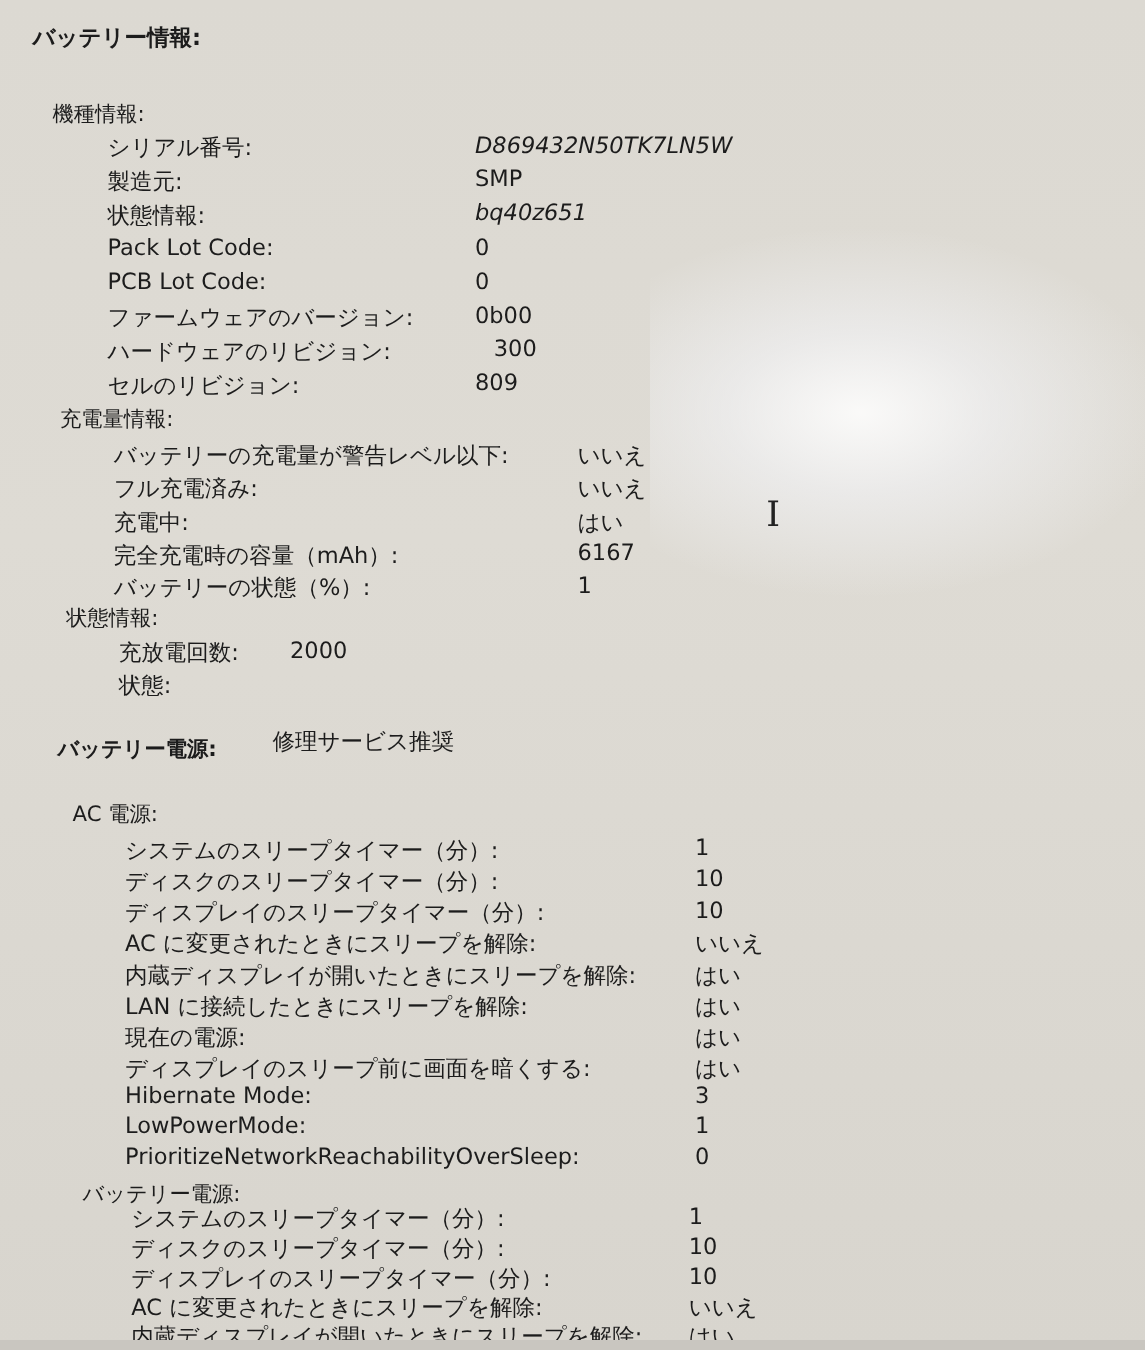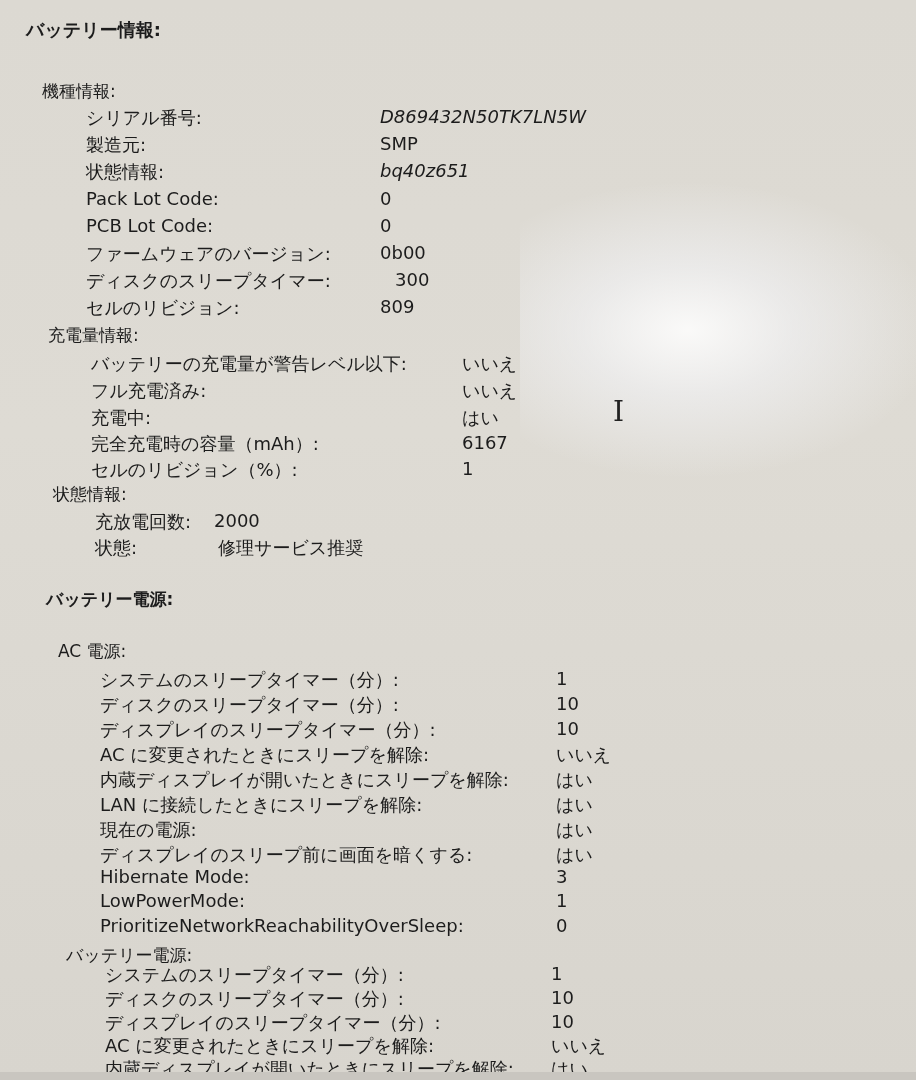--- a/index.html
+++ b/index.html
@@ -53,21 +53,21 @@
     </div>
   <div class="row" style="left:86px;top:215px;">
       <span class="lbl">PCB Lot Code:</span>
       <span class="val" style="left:294px;">0</span>
     </div>
   <div class="row" style="left:86px;top:242px;">
       <span class="lbl">ファームウェアのバージョン:</span>
       <span class="val" style="left:294px;">0b00</span>
     </div>
   <div class="row" style="left:86px;top:269px;">
-      <span class="lbl">ディスクのスリープタイマー:</span>
+      <span class="lbl">ハードウェアのリビジョン:</span>
       <span class="val" style="left:309px;">300</span>
     </div>
   <div class="row" style="left:86px;top:296px;">
       <span class="lbl">セルのリビジョン:</span>
       <span class="val" style="left:294px;">809</span>
     </div>
 
   <div class="sec" style="left:48px;top:324px;">充電量情報:</div>
   <div class="row" style="left:91px;top:352px;">
       <span class="lbl">バッテリーの充電量が警告レベル以下:</span>
@@ -79,32 +79,32 @@
     </div>
   <div class="row" style="left:91px;top:406px;">
       <span class="lbl">充電中:</span>
       <span class="val" style="left:371px;">はい</span>
     </div>
   <div class="row" style="left:91px;top:432px;">
       <span class="lbl">完全充電時の容量（mAh）:</span>
       <span class="val" style="left:371px;">6167</span>
     </div>
   <div class="row" style="left:91px;top:458px;">
-      <span class="lbl">セルのリビジョン（%）:</span>
+      <span class="lbl">バッテリーの状態（%）:</span>
       <span class="val" style="left:371px;">1</span>
     </div>
 
   <div class="sec" style="left:53px;top:483px;">状態情報:</div>
   <div class="row" style="left:95px;top:510px;">
       <span class="lbl">充放電回数:</span>
-      <span class="val" style="left:119px;">2000</span>
+      <span class="val" style="left:137px;">2000</span>
     </div>
   <div class="row" style="left:95px;top:536px;">
       <span class="lbl">状態:</span>
-      <span class="val" style="left:123px;">修理サービス推奨</span>
+      <span class="val" style="left:123px;margin-top:45px;">修理サービス推奨</span>
     </div>
 
   <div class="h1" style="left:46px;top:588px;font-size:17px;">バッテリー電源:</div>
 
   <div class="sec" style="left:58px;top:640px;">AC 電源:</div>
   <div class="row" style="left:100px;top:668px;">
       <span class="lbl">システムのスリープタイマー（分）:</span>
       <span class="val" style="left:456px;">1</span>
     </div>
   <div class="row" style="left:100px;top:693px;">

